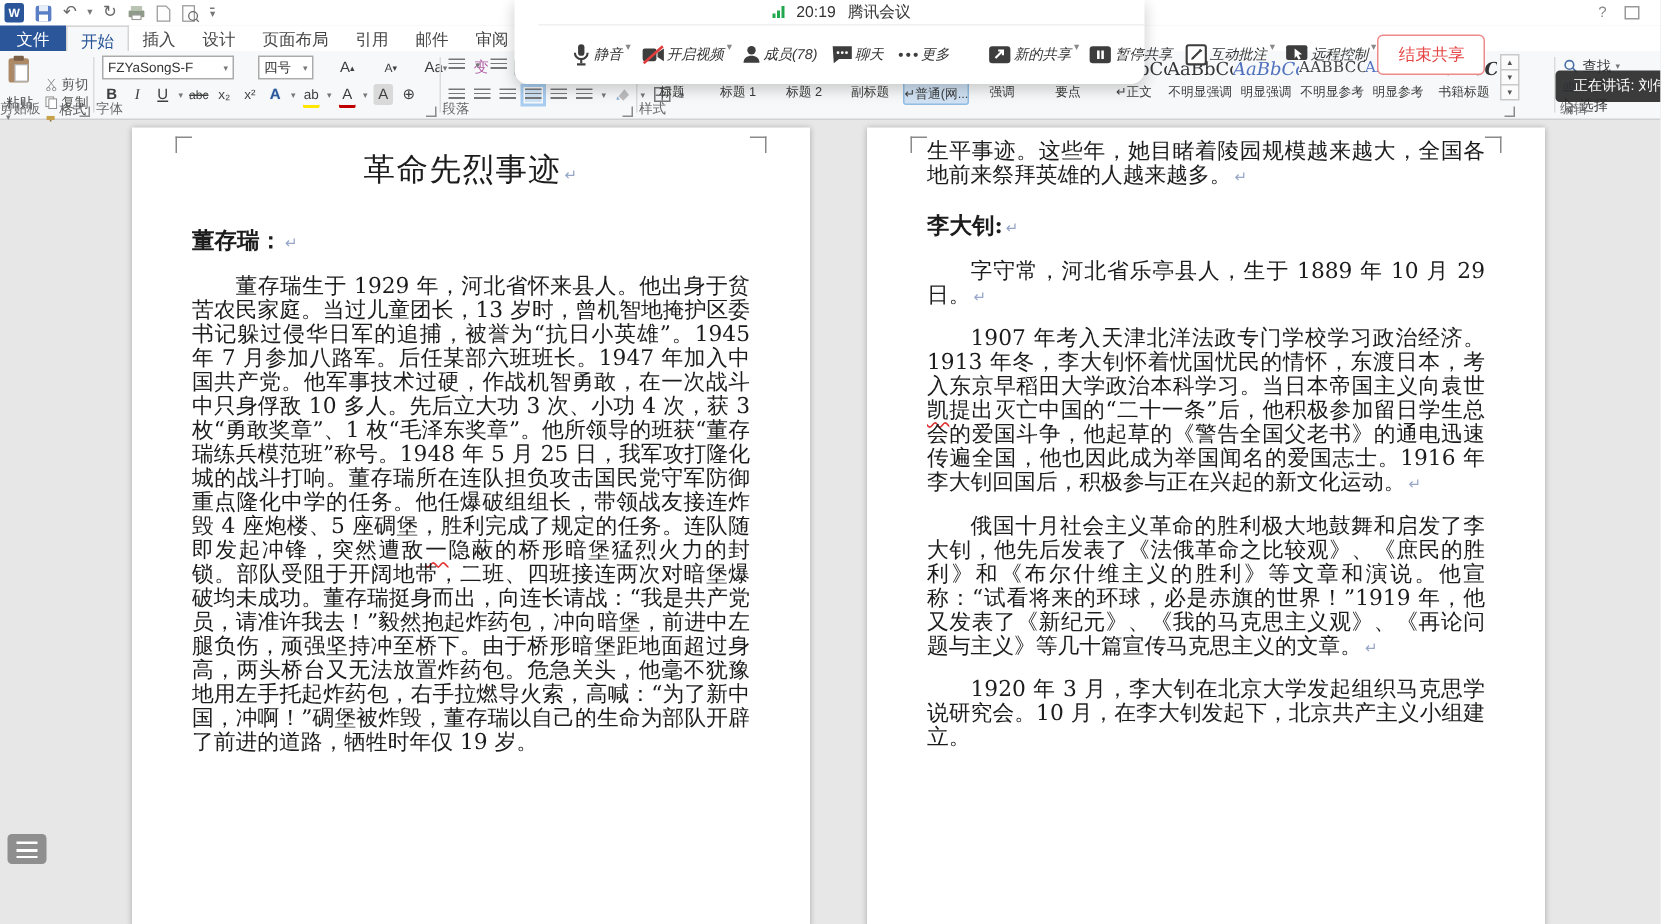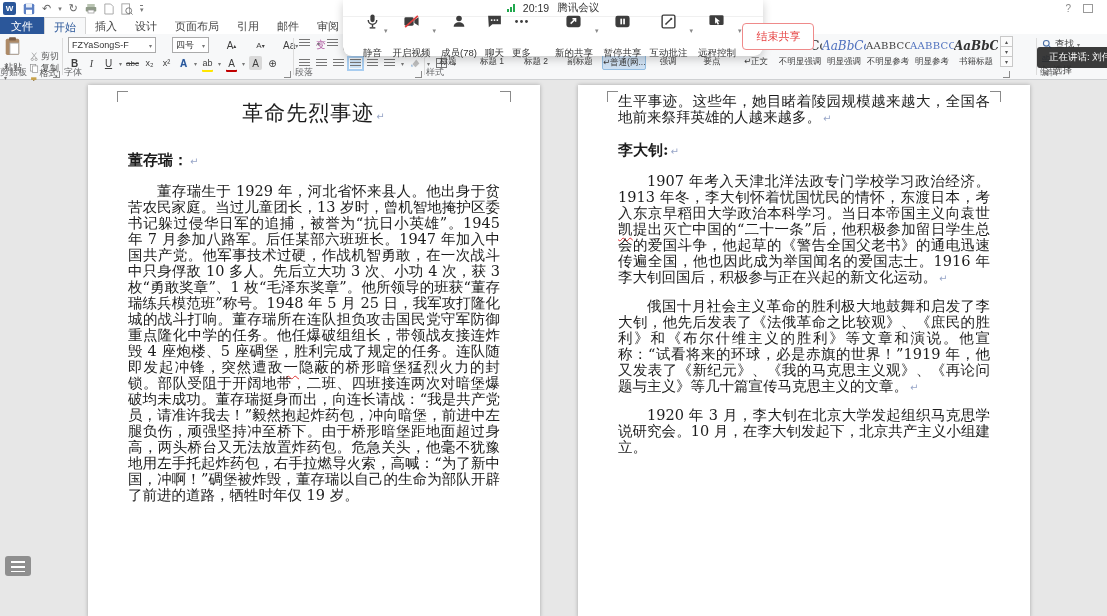--- a/index.html
+++ b/index.html
@@ -77,27 +77,27 @@
   .para { text-align:justify; line-height:16px; margin-bottom:11px; }
   .para.indent { text-indent:2em; }
   .pilcrow { color:#98a6c8; font-size:10px; margin-left:2px; font-family:"DejaVu Sans",sans-serif; font-style:normal; font-weight:normal; }
   .sq-red { text-decoration:underline wavy #e03131 1px; text-underline-offset:3px; }
   .cmark { position:absolute; width:11px; height:11px; }
   .cmark.tl { border-left:1px solid #8a8a8a; border-top:1px solid #8a8a8a; left:29px; top:6px; }
   .cmark.tr { border-right:1px solid #8a8a8a; border-top:1px solid #8a8a8a; right:29px; top:6px; }
 
   
   .meet { position:absolute; top:0; left:343px; width:420px; height:56px; background:#fff; z-index:50;
-    border-radius:0 0 9px 9px; box-shadow:0 3px 10px rgba(0,0,0,.2); }
+    border-radius:0 0 9px 9px; box-shadow:0 3px 10px rgba(0,0,0,.2);padding-left:16px; }
   .meet-top { height:17px; display:flex; align-items:center; justify-content:center; gap:8px;
     font-size:10.5px; color:#333; border-bottom:1px solid #f0f0f0; }
   .sig { display:flex; align-items:flex-end; gap:1px; height:8px; }
   .sig span { width:2px; background:#21a84e; display:inline-block; }
   .meet-row { display:flex; align-items:center; height:38px; padding:0 12px 0 16px; }
-  .mbtn { display:flex; flex-direction:column; align-items:center; justify-content:center; gap:17px; padding:0 4px; }
+  .mbtn { display:flex; flex-direction:row; align-items:center; justify-content:center; gap:0; padding:0 4px;font-style:italic; }
   .mbtn .lbl { font-size:9.5px; color:#333; white-space:nowrap; }
   .mcaret { font-size:7px; color:#888; margin:0 1px 10px -2px; }
   .mdiv { width:1px; height:32px; background:#e5e5e5; margin:0 8px; }
   .end-share { margin-left:auto; border:1px solid #ef8a8a; color:#e64545; background:#fff; font-size:11px;
     padding:5px 13px; border-radius:4px; white-space:nowrap; }
 
   .toast { position:absolute; top:47px; left:1037px; right:-4px; z-index:60; background:rgba(42,42,42,.92);
     color:#fff; border-radius:3px; padding:4px 7px; font-size:9.5px; display:flex; align-items:center; gap:5px; white-space:nowrap; }
 
   .float-tool { position:absolute; left:5px; top:556px; width:26px; height:20px; background:#8f8f8f; border-radius:3px;
@@ -379,20 +379,21 @@
 
       </div>
     </div>
 
     <div class="page page2">
       <span class="cmark tl"></span>
       <span class="cmark tr"></span>
       <div class="page-inner">
         <p class="para"><span>生平事迹。这些年，她目睹着陵园规模越来越大，全国各地前来祭拜英雄的人越来越多。</span><span class="pilcrow">↵</span></p>
         <div class="doc-heading"><span>李大钊:</span><span class="pilcrow">↵</span></div>
+        <p class="para indent"><span>字守常，河北省乐亭县人，生于 1889 年 10 月 29 日。</span><span class="pilcrow">↵</span></p>
         <p class="para indent"><span>1907 年考入天津北洋法政专门学校学习政治经济。1913 年冬，李大钊怀着忧国忧民的情怀，东渡日本，考入东京早稻田大学政治本科学习。当日本帝国主义向袁世</span><span class="sq-red">凯</span><span>提出灭亡中国的“二十一条”后，他积极参加留日学生总会的爱国斗争，他起草的《警告全国父老书》的通电迅速传遍全国，他也因此成为举国闻名的爱国志士。1916 年李大钊回国后，积极参与正在兴起的新文化运动。</span><span class="pilcrow">↵</span></p>
         <p class="para indent"><span>俄国十月社会主义革命的胜利极大地鼓舞和启发了李大钊，他先后发表了《法俄革命之比较观》、《庶民的胜利》和《布尔什维主义的胜利》等文章和演说。他宣称：“试看将来的环球，必是赤旗的世界！”1919 年，他又发表了《新纪元》、《我的马克思主义观》、《再论问题与主义》等几十篇宣传马克思主义的文章。</span><span class="pilcrow">↵</span></p>
         <p class="para indent"><span>1920 年 3 月，李大钊在北京大学发起组织马克思学说研究会。10 月，在李大钊发起下，北京共产主义小组建立。</span></p>
 
       </div>
     </div>
   </div>
 
   <div class="meet">
     <div class="meet-top">

